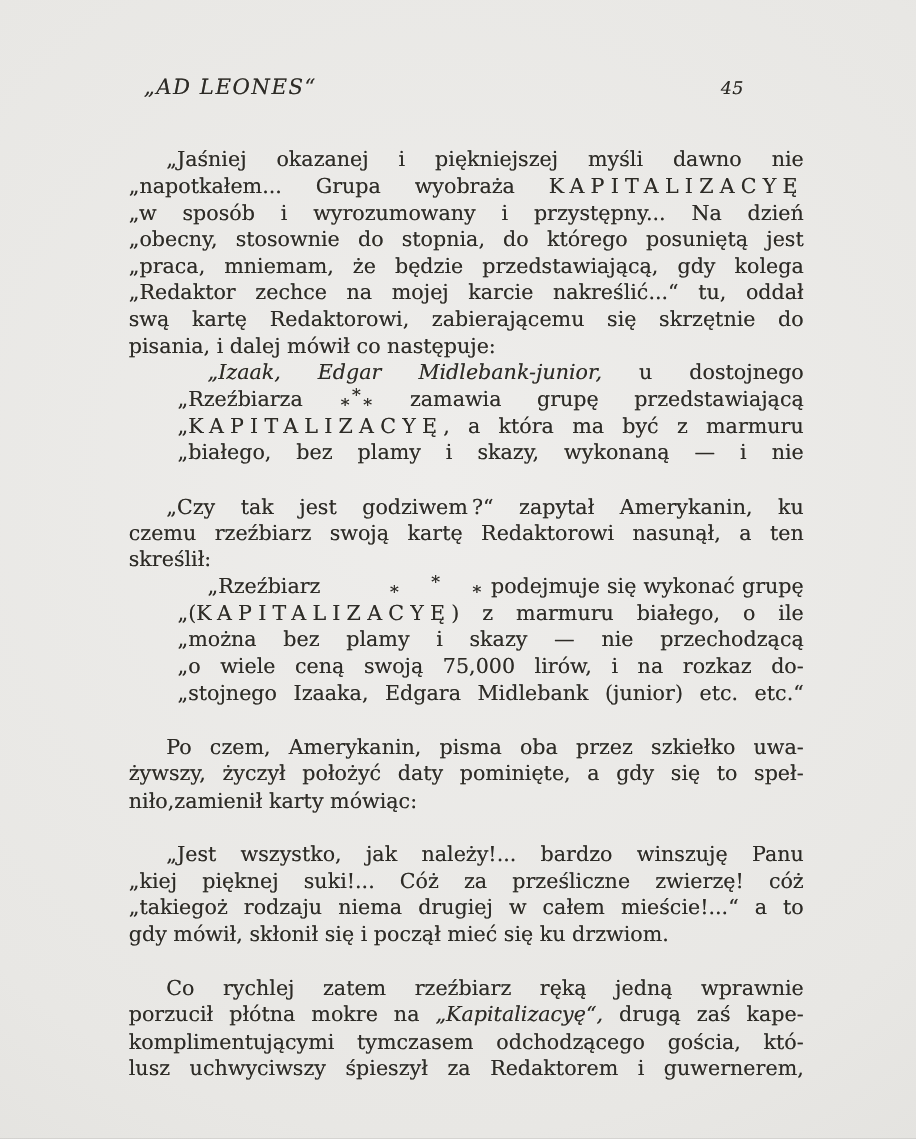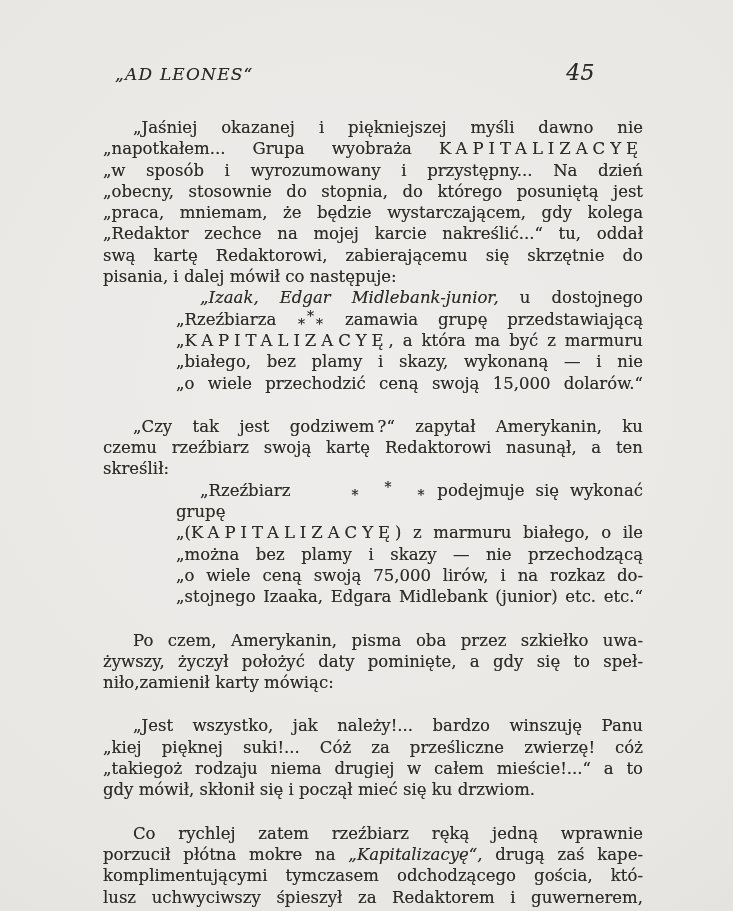--- a/index.html
+++ b/index.html
@@ -11,29 +11,29 @@
     font-family:"DejaVu Serif","Liberation Serif",serif;
     color:#2d2b26;
     overflow:hidden;
     text-shadow:0 0 0.5px rgba(45,43,38,.55);
   }
   .header{
     position:absolute;top:60px;left:115px;right:138px;
     display:flex;justify-content:space-between;align-items:baseline;
     font-style:italic;font-size:17px;letter-spacing:.07em;
   }
-  .pagenum{font-size:22px;letter-spacing:.02em;}
+  .pagenum{font-size:14px;letter-spacing:.02em;}
   .textblock{
     position:absolute;top:95px;left:103px;width:540px;
     font-size:16.5px;line-height:21.3px;
   }
   .line{min-height:21.3px;}
   .j{text-align:justify;text-align-last:justify;}
   .ind{text-indent:30px;margin-top:22px;}
-  .q{margin-left:73px;}
+  .q{margin-left:39px;}
   .qind{text-indent:24px;}
   .caps{letter-spacing:.3em;}
   .i{font-style:italic;}
   .ast{display:inline-block;white-space:nowrap;margin:0 2px;}
   .ast span{display:inline-block;font-size:14px;line-height:0;}
   .ast .a-lo{transform:translateY(4px);}
   .ast .a-hi{transform:translateY(-4px);margin:0 2px;}
 </style>
 </head>
 <body>
@@ -41,29 +41,28 @@
 <div class="page">
   <div class="header">
     <span>„AD LEONES“</span>
     <span class="pagenum">45</span>
   </div>
   <div class="textblock">
       <div class="line ind j"><span>„Jaśniej okazanej i piękniejszej myśli dawno nie</span></div>
       <div class="line j"><span>„napotkałem... Grupa wyobraża </span><span class="caps">KAPITALIZACYĘ</span></div>
       <div class="line j"><span>„w sposób i wyrozumowany i przystępny... Na dzień</span></div>
       <div class="line j"><span>„obecny, stosownie do stopnia, do którego posuniętą jest</span></div>
-      <div class="line j"><span>„praca, mniemam, że będzie wystarczającem, gdy kolega</span></div>
+      <div class="line j"><span>„praca, mniemam, że będzie przedstawiającą, gdy kolega</span></div>
       <div class="line j"><span>„Redaktor zechce na mojej karcie nakreślić...“ tu, oddał</span></div>
       <div class="line j"><span>swą kartę Redaktorowi, zabierającemu się skrzętnie do</span></div>
       <div class="line"><span>pisania, i dalej mówił co następuje:</span></div>
       <div class="line q qind j"><span class="i">„Izaak, Edgar Midlebank-junior,</span><span> u dostojnego</span></div>
       <div class="line q j"><span>„Rzeźbiarza </span><span class="ast"><span class="a-lo">*</span><span class="a-hi">*</span><span class="a-lo">*</span></span><span> zamawia grupę przedstawiającą</span></div>
       <div class="line q j"><span>„</span><span class="caps">KAPITALIZACYĘ</span><span>, a która ma być z marmuru</span></div>
       <div class="line q j"><span>„białego, bez plamy i skazy, wykonaną — i nie</span></div>
-      <div class="line q j"><span>„o wiele przechodzić ceną swoją 15,000 dolarów.“</span></div>
       <div class="line ind j"><span>„Czy tak jest godziwem ?“ zapytał Amerykanin, ku</span></div>
       <div class="line j"><span>czemu rzeźbiarz swoją kartę Redaktorowi nasunął, a ten</span></div>
       <div class="line"><span>skreślił:</span></div>
       <div class="line q qind j"><span>„Rzeźbiarz </span><span class="ast"><span class="a-lo">*</span><span class="a-hi">*</span><span class="a-lo">*</span></span><span> podejmuje się wykonać grupę</span></div>
       <div class="line q j"><span>„(</span><span class="caps">KAPITALIZACYĘ</span><span>) z marmuru białego, o ile</span></div>
       <div class="line q j"><span>„można bez plamy i skazy — nie przechodzącą</span></div>
       <div class="line q j"><span>„o wiele ceną swoją 75,000 lirów, i na rozkaz do-</span></div>
       <div class="line q j"><span>„stojnego Izaaka, Edgara Midlebank (junior) etc. etc.“</span></div>
       <div class="line ind j"><span>Po czem, Amerykanin, pisma oba przez szkiełko uwa-</span></div>
       <div class="line j"><span>żywszy, życzył położyć daty pominięte, a gdy się to speł-</span></div>

